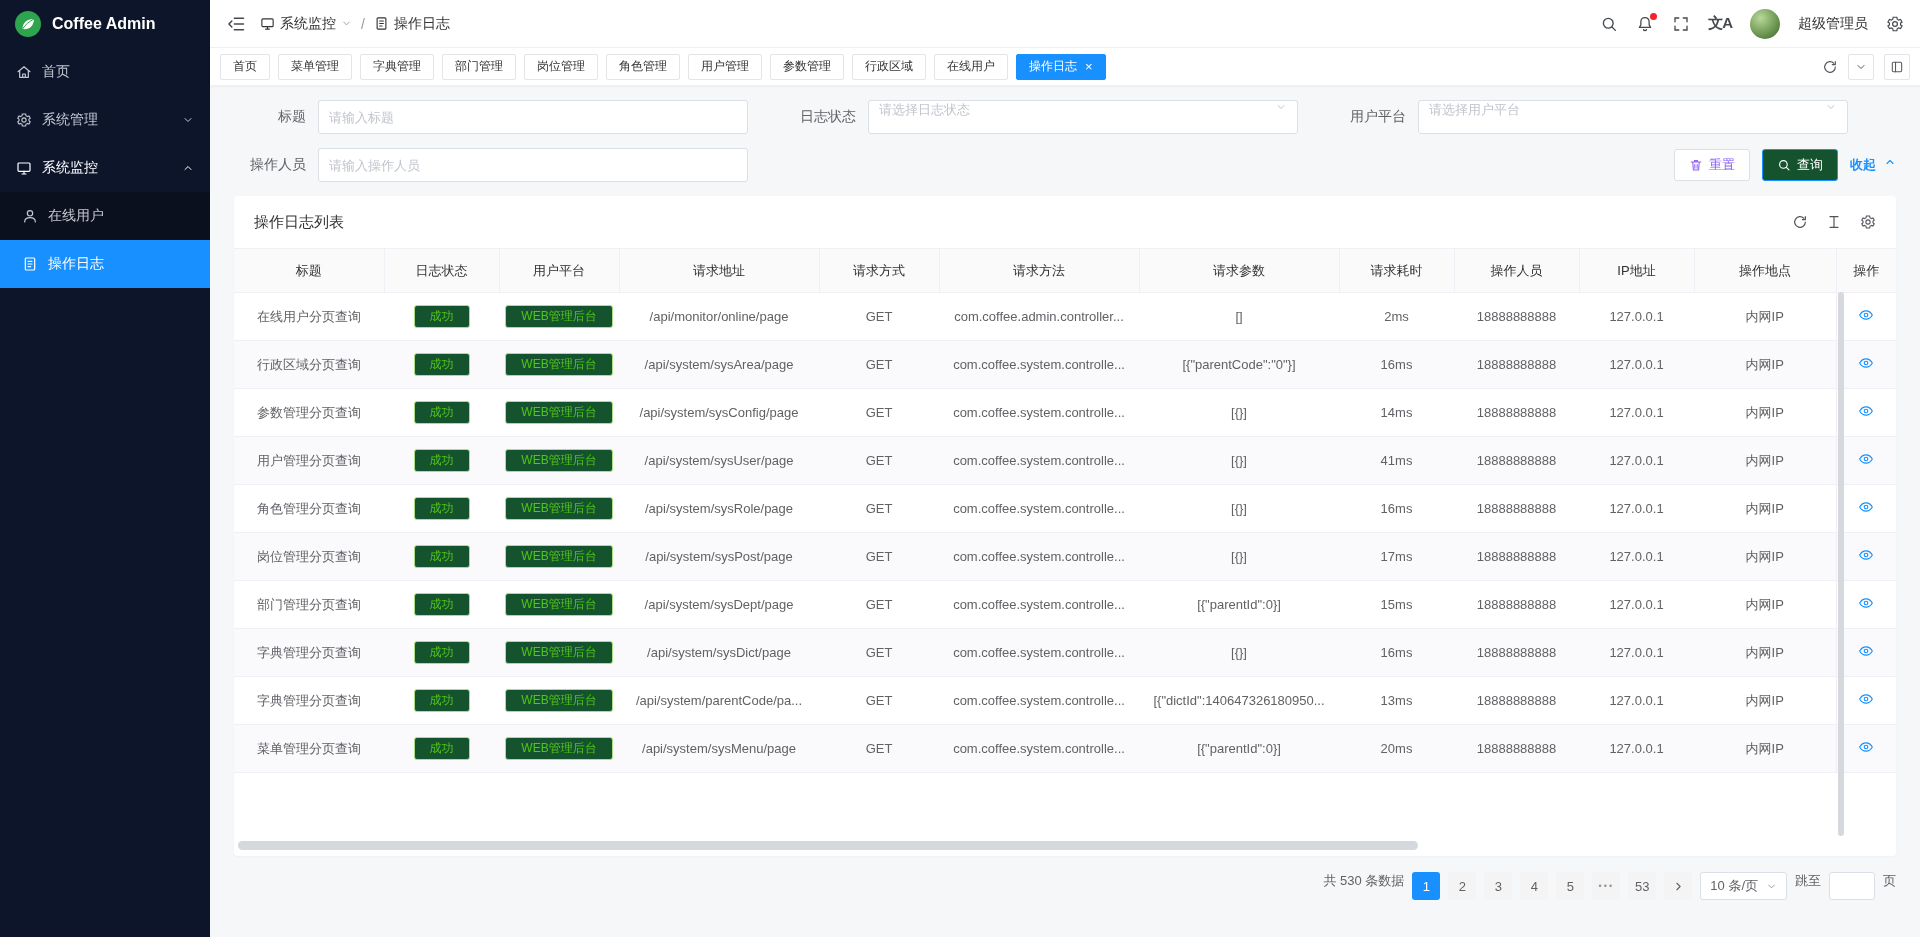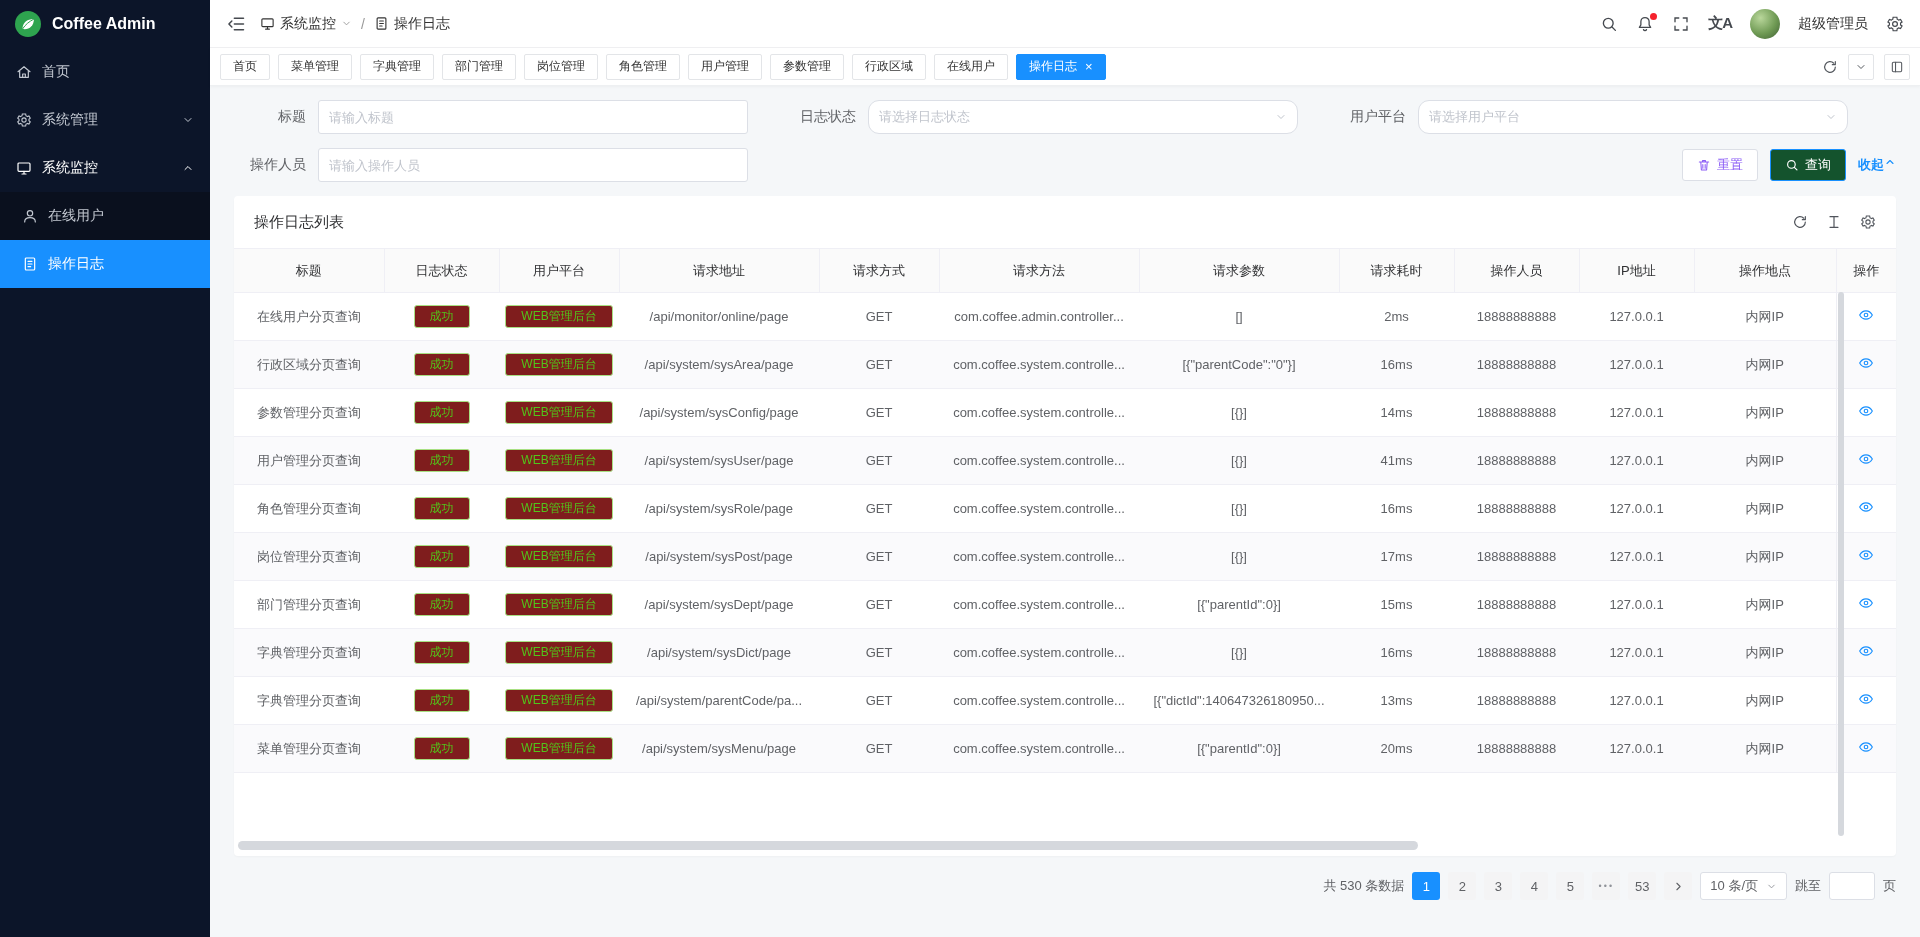--- a/index.html
+++ b/index.html
@@ -44,45 +44,45 @@
   .tool-box { width: 26px; height: 26px; border: 1px solid #e3e5e8; border-radius: 2px; display: flex; align-items: center; justify-content: center; cursor: pointer; background: #fff; }
 
   
   .content { flex: 1; padding: 14px 24px; overflow: hidden; }
   .filter-row { display: flex; align-items: center; margin-bottom: 14px; }
   .field { display: flex; align-items: center; margin-right: 36px; }
   .field label { width: 72px; text-align: right; margin-right: 12px; font-size: 14px; color: #606266; white-space: nowrap; }
   .control { width: 430px; height: 34px; background: #fff; border: 1px solid #dcdfe6; border-radius: 3px; font-size: 13px; color: #333; }
   input.control { padding: 0 10px; outline: none; }
   input::placeholder { color: #c0c4cc; }
-  .select { display: flex; align-items: center; padding: 0 10px; cursor: pointer; color: #c0c4cc; border-radius: 11px; }
+  .select { display: flex; align-items: flex-start; padding: 0 10px; cursor: pointer; color: #c0c4cc; }
   .select .ph { flex: 1; }
   .actions { margin-left: auto; display: flex; align-items: center; gap: 12px; }
   .btn { height: 32px; padding: 0 14px; border-radius: 3px; border: 1px solid #dcdfe6; background: #fff; display: inline-flex; align-items: center; gap: 6px; font-size: 13px; color: #8b5cf6; cursor: pointer; }
   .btn.primary { background: #14532d; border-color: #1890ff; color: #fff; }
-  .link { color: #1890ff; display: inline-flex; gap: 0; font-size: 13px; cursor: pointer; font-weight: 600; }
+  .link { color: #1890ff; display: inline-flex; gap: 8px; font-size: 13px; cursor: pointer; font-weight: 600; }
 
   
   .card { background: #fff; border-radius: 4px; height: 660px; position: relative; box-shadow: 0 1px 2px rgba(0,0,0,.03); overflow: hidden; }
   .card-head { height: 52px; display: flex; align-items: center; justify-content: space-between; padding: 0 20px; }
   .card-title { font-size: 15px; font-weight: 500; color: #303133; }
   .card-tools { display: flex; gap: 18px; color: #51555c; }
   table { width: 100%; border-collapse: collapse; table-layout: fixed; font-size: 13px; }
   thead th { height: 44px; background: #fafafa; border-top: 1px solid #efeff5; border-bottom: 1px solid #efeff5; border-right: 1px solid #efeff5; font-weight: 500; color: #303133; text-align: center; }
   thead th:last-child { border-right: none; }
   tbody td { height: 48px; text-align: center; color: #606266; border-bottom: 1px solid #efeff5; overflow: hidden; white-space: nowrap; text-overflow: ellipsis; padding: 0 6px; }
   tbody tr:nth-child(even) td { background: #fafafc; }
-  .tag { display: inline-block; padding: 2px 15px; font-size: 12px; color: #52c41a; border: 1px solid #a8e082; background: #7f1d1d; border-radius: 3px; }
+  .tag { display: inline-block; padding: 2px 15px; font-size: 12px; color: #52c41a; border: 1px solid #a8e082; background: #14532d; border-radius: 3px; }
   .op-col { border-left: 1px solid #efeff5; }
   .eye { display: inline-flex; cursor: pointer; }
   .thumb-v { position: absolute; top: 96px; right: 52px; width: 6px; height: 544px; background: #d5d8dd; border-radius: 3px; }
   .thumb-h { position: absolute; bottom: 6px; left: 4px; height: 9px; width: 1180px; background: #d5d8dd; border-radius: 5px; }
 
   
-  .pagination { display: flex; align-items: center; justify-content: flex-end; gap: 8px; margin-top: 16px; color: #606266; font-size: 13px; }
+  .pagination { display: flex; align-items: flex-start; justify-content: flex-end; gap: 8px; margin-top: 16px; color: #606266; font-size: 13px; }
   .pages { display: flex; align-items: center; gap: 8px; }
   .page-btn { min-width: 28px; height: 28px; border-radius: 3px; background: #f4f4f5; display: flex; align-items: center; justify-content: center; font-size: 13px; color: #606266; cursor: pointer; padding: 0 5px; }
   .page-btn.active { background: #1890ff; color: #fff; }
   .page-btn.dots { font-size: 9px; letter-spacing: 2px; color: #909399; }
   .size-select { height: 28px; border: 1px solid #dcdfe6; border-radius: 3px; background: #fff; display: flex; align-items: center; gap: 8px; padding: 0 9px; cursor: pointer; color: #606266; }
   .jump-input { width: 46px; height: 28px; border: 1px solid #dcdfe6; border-radius: 3px; background: #fff; text-align: center; outline: none; }
 </style>
 </head>
 <body>
 

